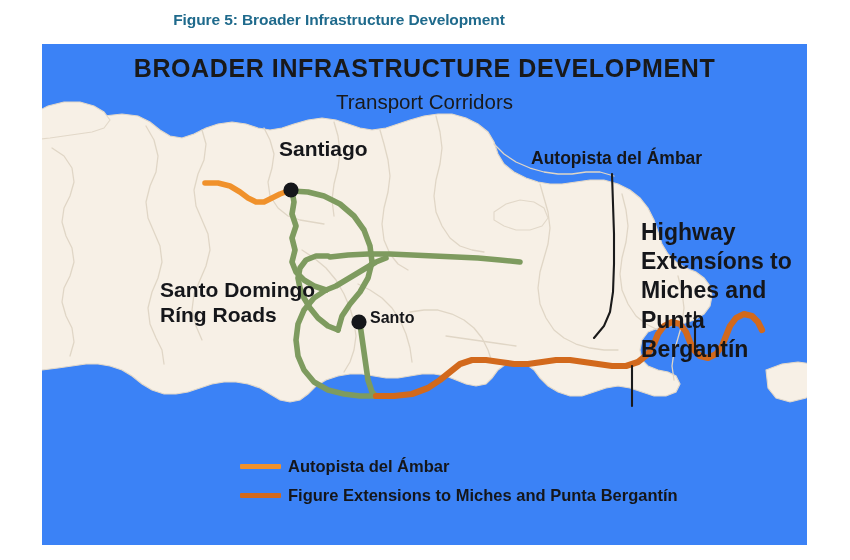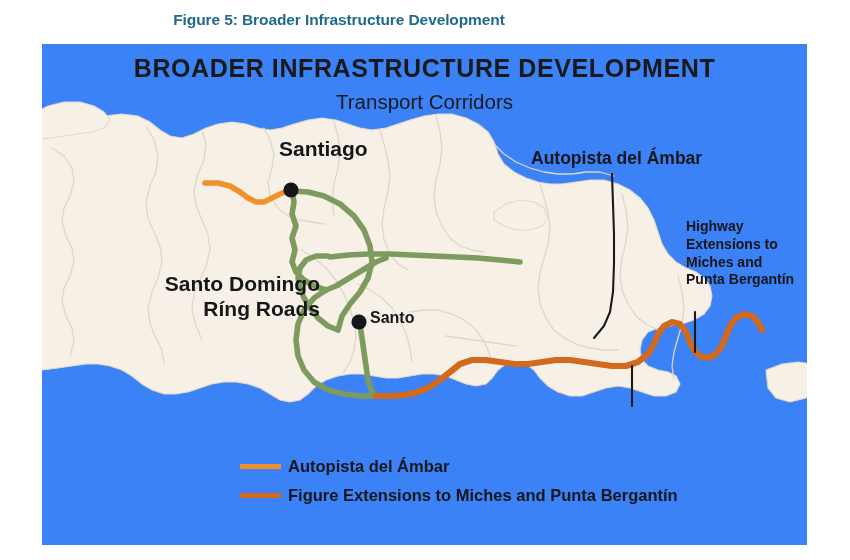--- a/index.html
+++ b/index.html
@@ -93,36 +93,35 @@
     font-size: 21px;
     margin-left: 29px;
   }
   #label-santo {
     left: 328px;
     top: 265px;
     font-size: 16px;
   }
   #label-ring-roads {
     left: 118px;
-    top: 228px;
+    top: 234px;
     font-size: 21px;
-    text-align: right;
+    text-align: left;
     width: 160px;
   }
   #label-autopista {
     left: 489px;
     top: 104px;
     font-size: 17.5px;
   }
   #label-extensions {
     left: 599px;
     top: 174px;
-    font-size: 14px;
+    font-size: 23px;
     line-height: 1.27;
-    margin-left: 45px;
   }
 
   
   #legend {
     position: absolute;
     left: 198px;
     top: 408px;
     width: 560px;
   }
   .legend-row {

